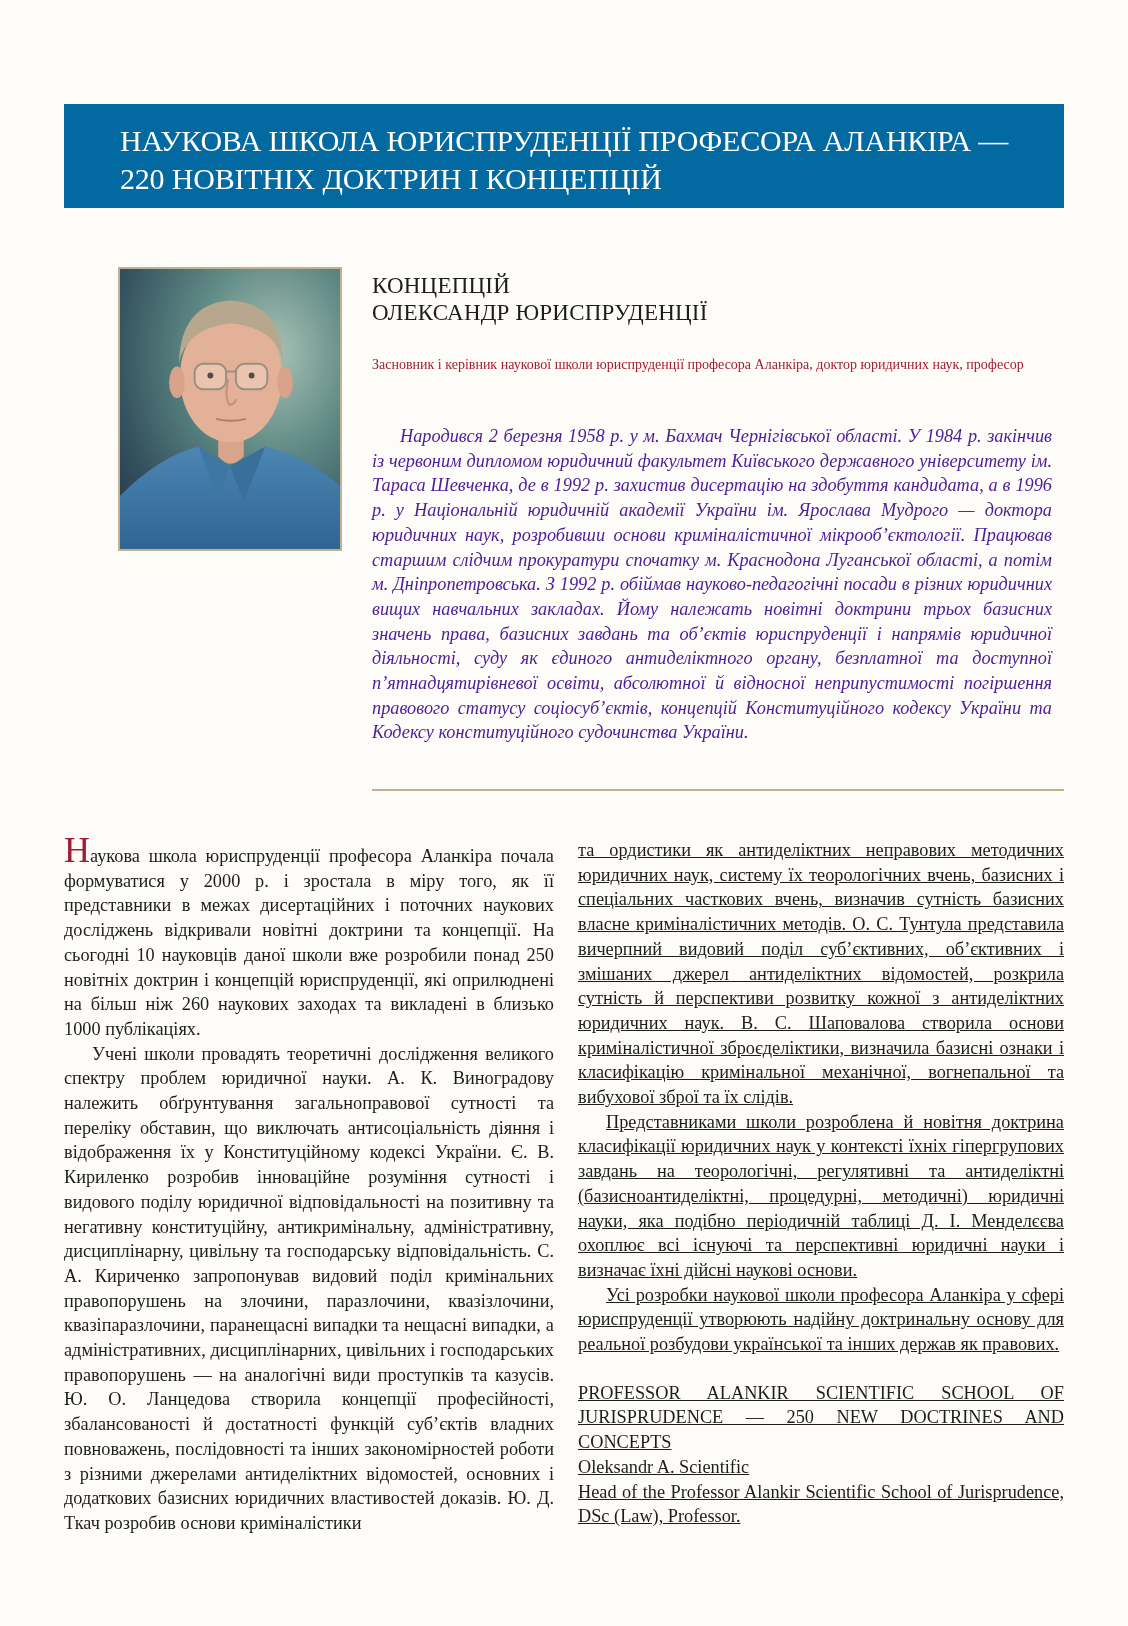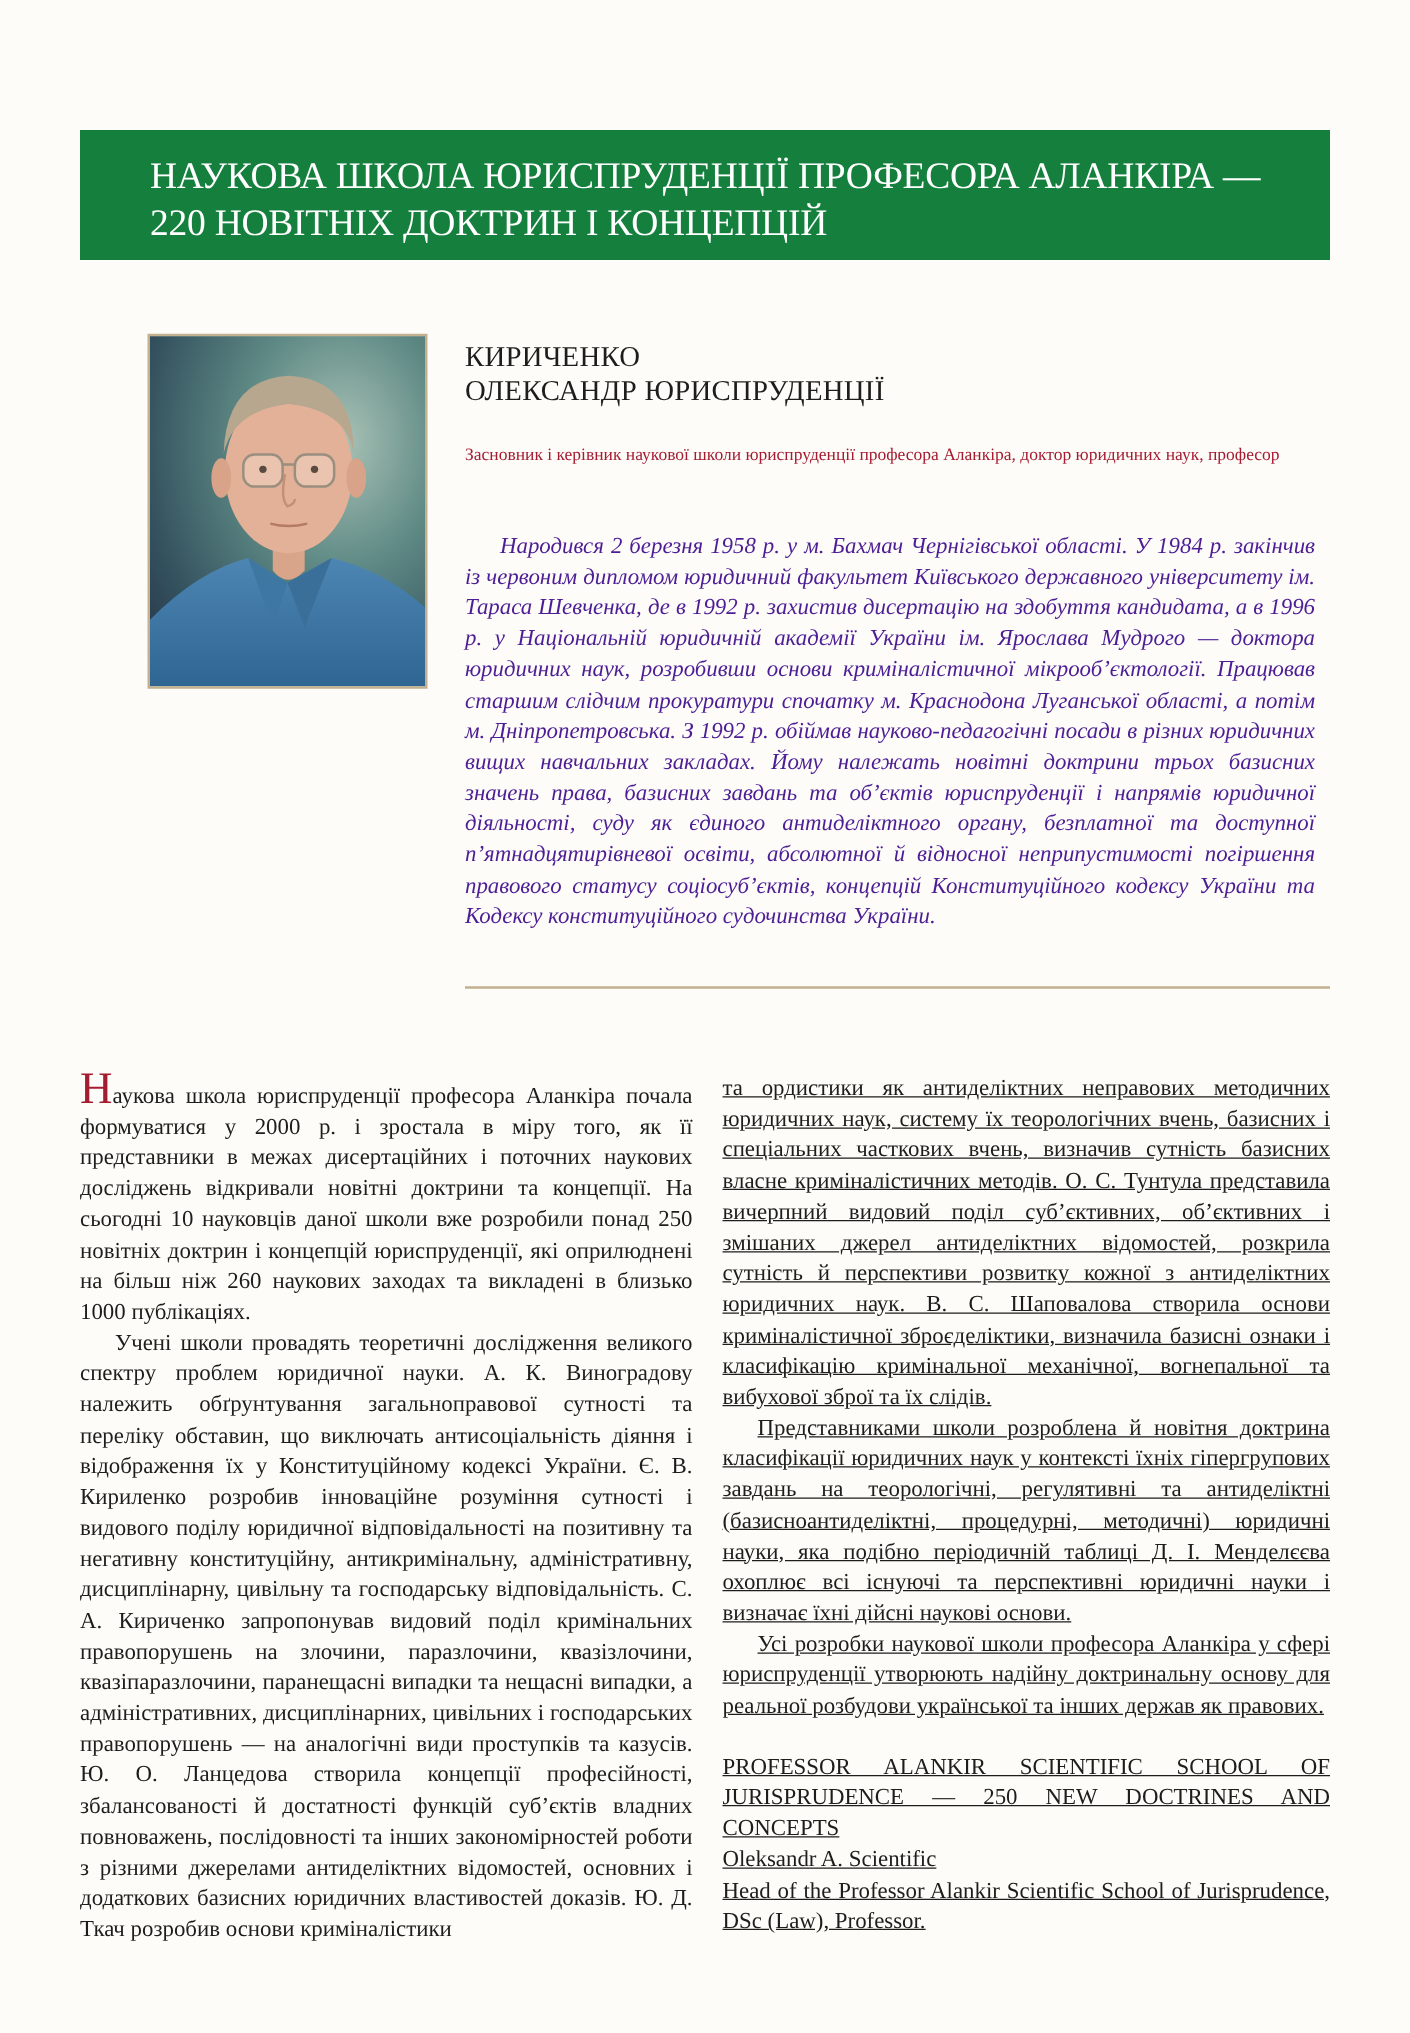--- a/index.html
+++ b/index.html
@@ -14,21 +14,21 @@
       overflow: hidden;
       font-family: "Liberation Serif", "DejaVu Serif", serif;
       color: #1d1d1b;
     }
     .title-banner {
       position: absolute;
       left: 64px;
       top: 104px;
       width: 1000px;
       height: 104px;
-      background: #15803d;
+      background: #0369a1;
       box-sizing: border-box;
       padding: 18px 0 0 56px;
     }
     .title-line {
       color: #ffffff;
       font-size: 30px;
       line-height: 38px;
       letter-spacing: -0.2px;
       white-space: nowrap;
     }
@@ -88,21 +88,20 @@
       background: #c2b08e;
     }
     .col {
       position: absolute;
       top: 838px;
       width: 490px;
       font-size: 18.3px;
       line-height: 24.7px;
       text-align: justify;
       color: #1d1d1b;
-      margin-top: 20px;
     }
     .col-left { left: 64px; }
     .col-right { left: 578px; width: 486px; text-decoration: underline; }
     .col p {
       margin: 0;
       text-indent: 28px;
     }
     .col p.first { text-indent: 0; }
     .dropcap {
       color: #a41c32;
@@ -159,21 +158,21 @@
     <rect x="118" y="96" width="32" height="26" rx="9" fill="#f1d8c4" fill-opacity="0.5" stroke="#9a8f7f" stroke-width="2"></rect>
     <line x1="108" y1="104" x2="118" y2="104" stroke="#9a8f7f" stroke-width="2"></line>
     <circle cx="92" cy="108" r="3" fill="#5a4b42"></circle>
     <circle cx="134" cy="108" r="3" fill="#5a4b42"></circle>
     <path d="M110 112 Q106 132 112 138 Q118 136 118 132" fill="none" stroke="#c48f76" stroke-width="2"></path>
     <path d="M98 152 Q113 156 128 152" fill="none" stroke="#b57a66" stroke-width="2"></path>
   </svg>
 </div>
 
 <div class="author-name">
-  <div>КИРИЧЕНКО</div>
+  <div>КОНЦЕПЦІЙ</div>
   <div>ОЛЕКСАНДР ЮРИСПРУДЕНЦІЇ</div>
 </div>
 
 <div class="author-role">Засновник і керівник наукової школи юриспруденції професора Аланкіра, доктор юридичних наук, професор</div>
 
 <p class="bio">Народився 2 березня 1958 р. у м. Бахмач Чернігівської області. У 1984 р. закінчив із червоним дипломом юридичний факультет Київського державного університету ім. Тараса Шевченка, де в 1992 р. захистив дисертацію на здобуття кандидата, а в 1996 р. у Національній юридичній академії України ім. Ярослава Мудрого — доктора юридичних наук, розробивши основи криміналістичної мікрооб’єктології. Працював старшим слідчим прокуратури спочатку м. Краснодона Луганської області, а потім м. Дніпропетровська. З 1992 р. обіймав науково-педагогічні посади в різних юридичних вищих навчальних закладах. Йому належать новітні доктрини трьох базисних значень права, базисних завдань та об’єктів юриспруденції і напрямів юридичної діяльності, суду як єдиного антиделіктного органу, безплатної та доступної п’ятнадцятирівневої освіти, абсолютної й відносної неприпустимості погіршення правового статусу соціосуб’єктів, концепцій Конституційного кодексу України та Кодексу конституційного судочинства України.</p>
 
 <div class="divider"></div>
 
 <div class="col col-left">

